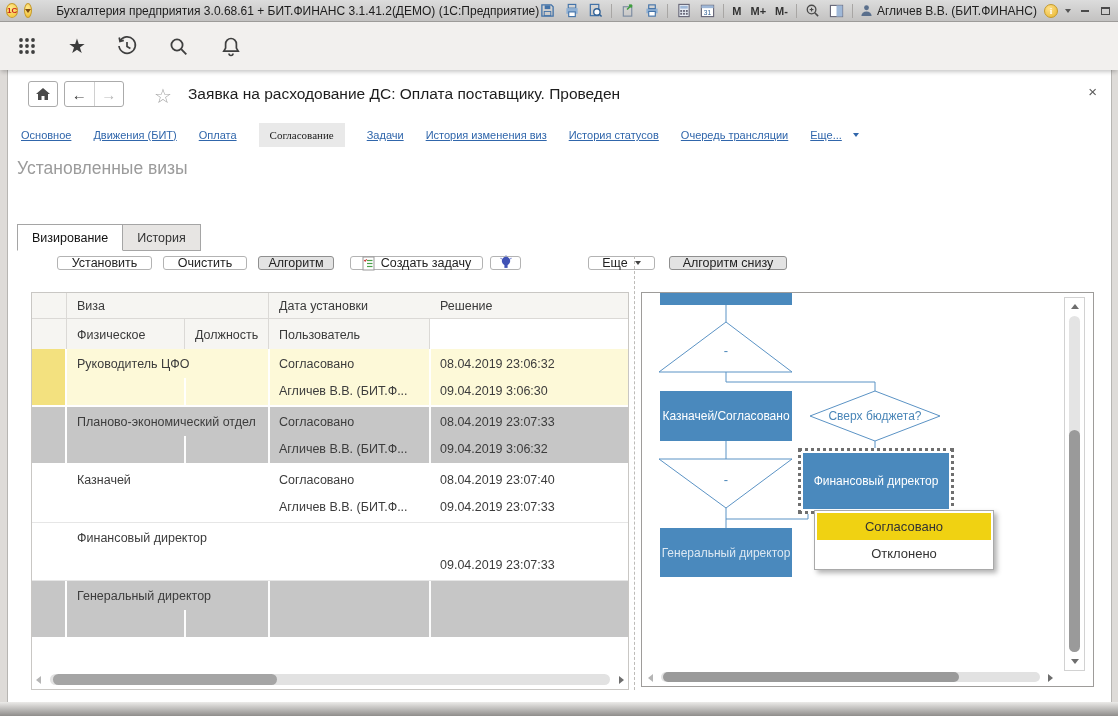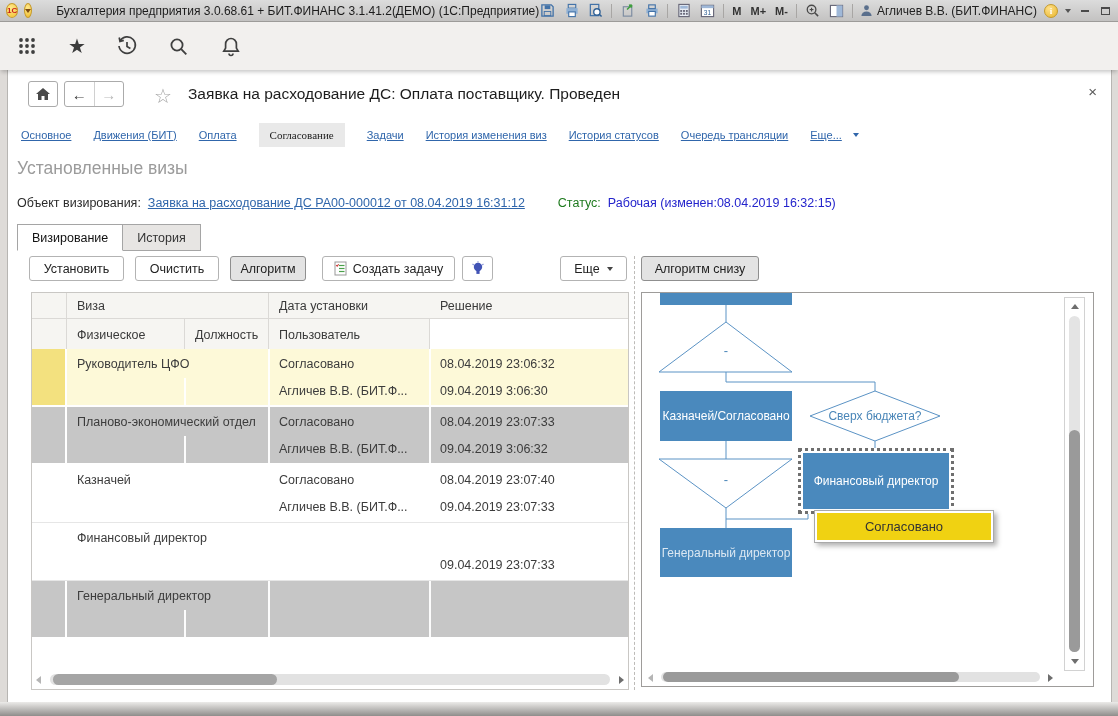--- a/index.html
+++ b/index.html
@@ -71,22 +71,22 @@
   .status-value { color:#2424cc; }
 
   
   .subtabs { position:absolute; left:9px; top:154px; height:27px; display:flex; }
   .stab { height:27px; padding:0 14px; display:flex; align-items:center; font-size:12.5px; border:1px solid #a5a5a5; }
   .stab.active { background:#fff; border-bottom:1px solid #fff; color:#111; z-index:2; }
   .stab.idle { background:#e7e5e3; color:#333; border-left:none; }
 
   
   .btnrow { position:absolute; left:0; top:186px; width:100%; height:30px; }
-  .btn { position:absolute; top:0; height:25px; background:#fff; border:1px solid #b3b3b3; border-radius:3px;
-    font-size:12.5px; color:#222; display:flex; align-items:center; justify-content:center; padding:0 12px; white-space:nowrap; }
+  .btn { position:absolute; top:0; height:14px; background:#fff; border:1px solid #b3b3b3; border-radius:3px;
+    font-size:12.5px; color:#222; display:flex; align-items:center; justify-content:center; padding:0 12px; white-space:nowrap;margin-left:28px; }
   .btn.pressed { background:#e3e3e3; border-color:#8f8f8f; }
   .btn .bico { margin-right:6px; display:flex; }
   .more-caret { width:0;height:0;border-left:3.5px solid transparent;border-right:3.5px solid transparent;border-top:4px solid #444; margin-left:7px; }
 
   .v-splitter { position:absolute; left:626px; top:186px; height:434px; width:0; border-left:1px dashed #bdbbb8; }
 
   
   .left-panel { position:absolute; left:23px; top:222px; width:598px; height:398px; border:1px solid #c9c7c4; background:#fff; overflow:hidden; }
   .thead1 { display:grid; grid-template-columns:35px 202px 161px 200px; height:26px; }
   .thead2 { display:grid; grid-template-columns:35px 118px 84px 161px 200px; height:30px; }
@@ -315,26 +315,20 @@
       <span class="nav-link">История статусов</span>
       <span class="nav-link">Очередь трансляции</span>
       <span class="nav-more">
           <span>Еще...</span>
           <span class="mini-caret"></span>
         </span>
     </div>
 
     <div class="section-title">Установленные визы</div>
 
-    <div class="object-row">
-      <span class="obj-label">Объект визирования:</span>
-      <span class="obj-link">Заявка на расходование ДС РА00-000012 от 08.04.2019 16:31:12</span>
-      <span class="status-label">Статус:</span>
-      <span class="status-value">Рабочая (изменен:08.04.2019 16:32:15)</span>
-    </div>
 
     <div class="subtabs">
       <span class="stab active">Визирование</span>
       <span class="stab idle">История</span>
     </div>
 
     <div class="btnrow">
       <span class="btn" style="left:21px; width:95px;">Установить</span>
       <span class="btn" style="left:127px; width:84px;">Очистить</span>
       <span class="btn pressed" style="left:222px; width:76px;">Алгоритм</span>
@@ -464,20 +458,21 @@
 
       <div class="node nd-top"></div>
       <div class="node nd-kazn">Казначей/Согласовано</div>
       <div class="fd-sel">
         <div class="node nd-fd">Финансовый директор</div>
       </div>
       <div class="node nd-gd">Генеральный директор</div>
 
       <div class="popup">
         <div class="pop-item hl">Согласовано</div>
+        <div class="pop-item">Отклонено</div>
       </div>
 
       <div class="vscroll">
         <span class="vs-up"></span>
         <div class="vs-track">
             <div class="vs-thumb"></div>
           </div>
         <span class="vs-down"></span>
       </div>
       <div class="rp-hscroll">

